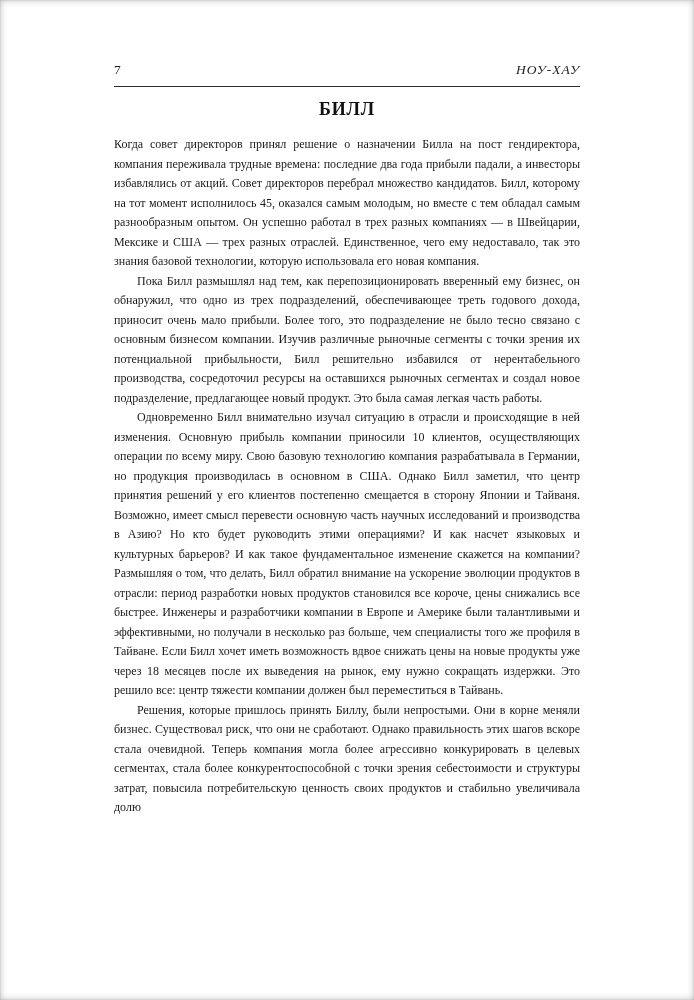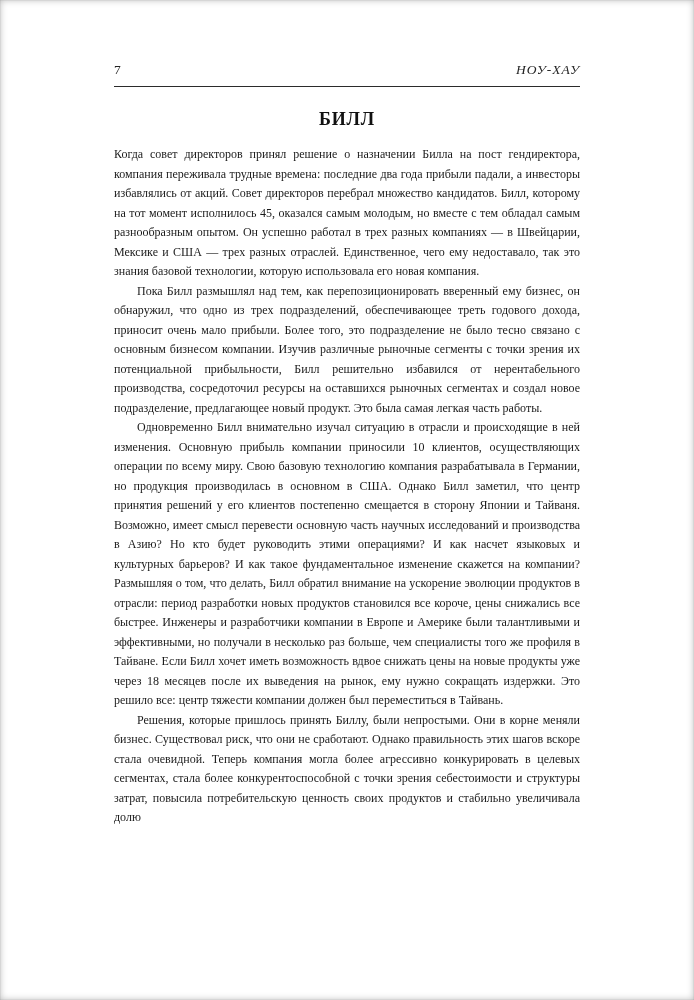--- a/index.html
+++ b/index.html
@@ -35,21 +35,21 @@
     border-bottom: 1px solid #2b2b2b;
   }
   .running-header .page-num {
     letter-spacing: 0.3px;
   }
   .running-header .run-title {
     letter-spacing: 1px;
     font-style: italic;
   }
   .chapter-title {
-    margin: 22px 0 0 0;
+    margin: 12px 0 0 0;
     text-align: center;
     font-size: 18px;
     font-weight: bold;
     letter-spacing: 0.8px;
     color: #111;
   }
   .body-text {
     margin-top: 15px;
     font-size: 12px;
     line-height: 19.5px;

